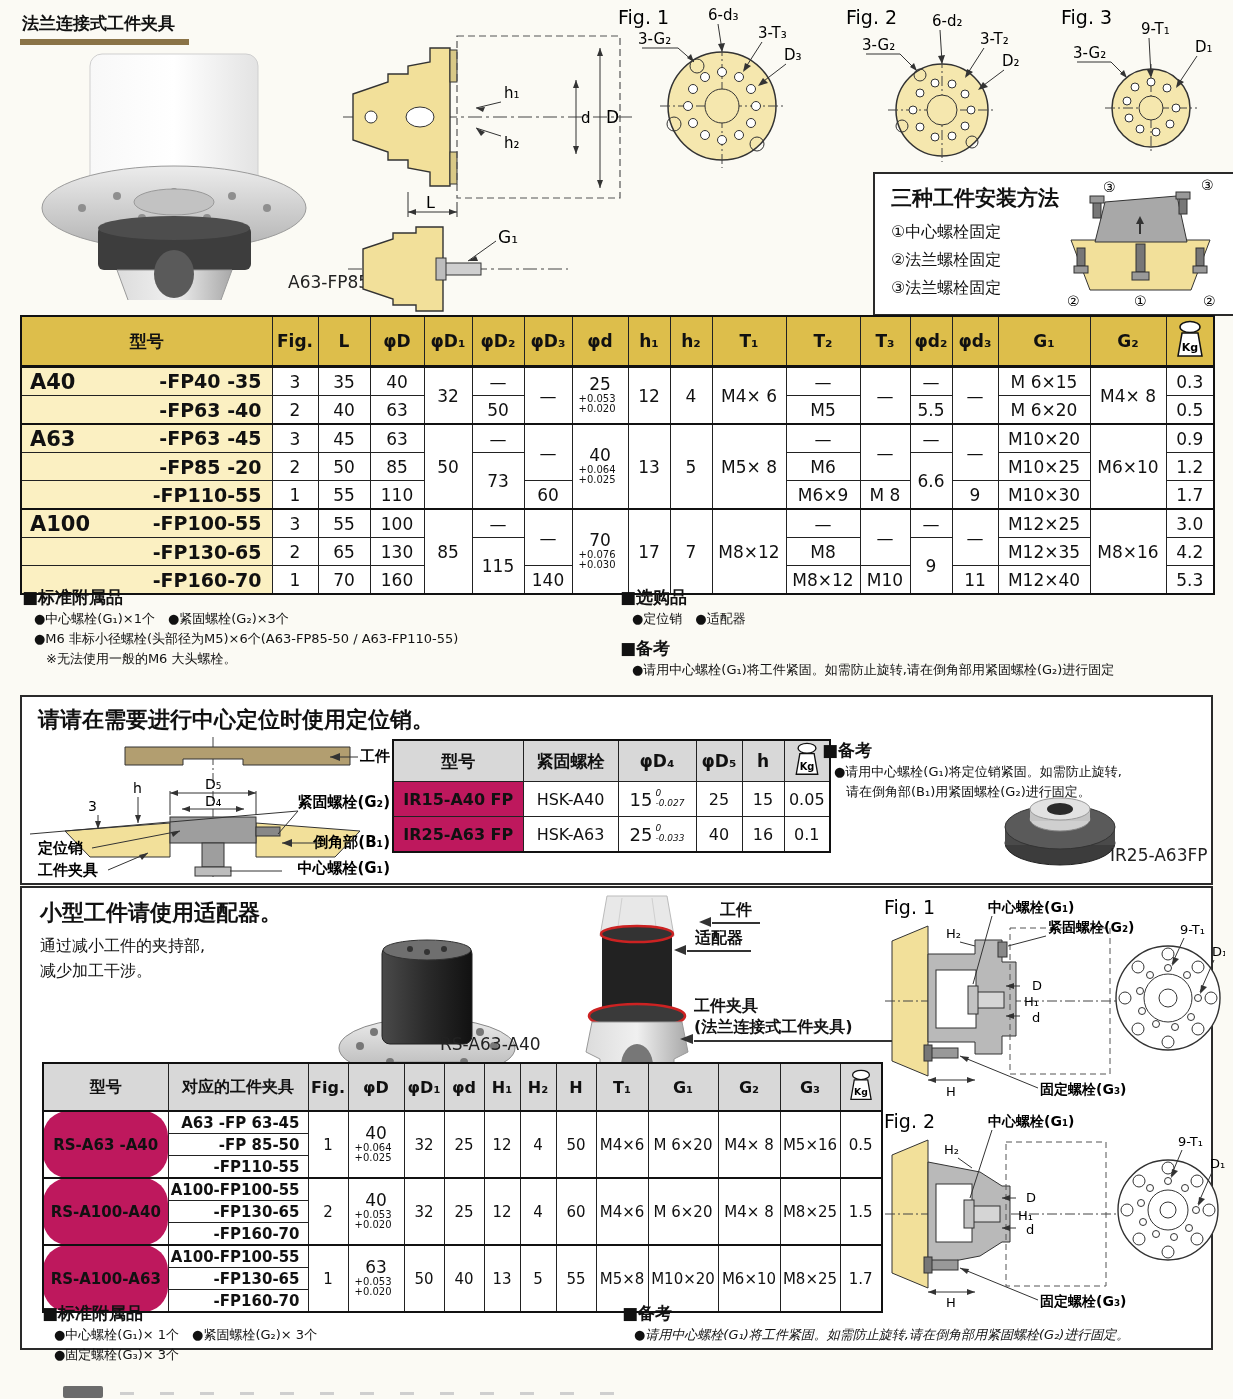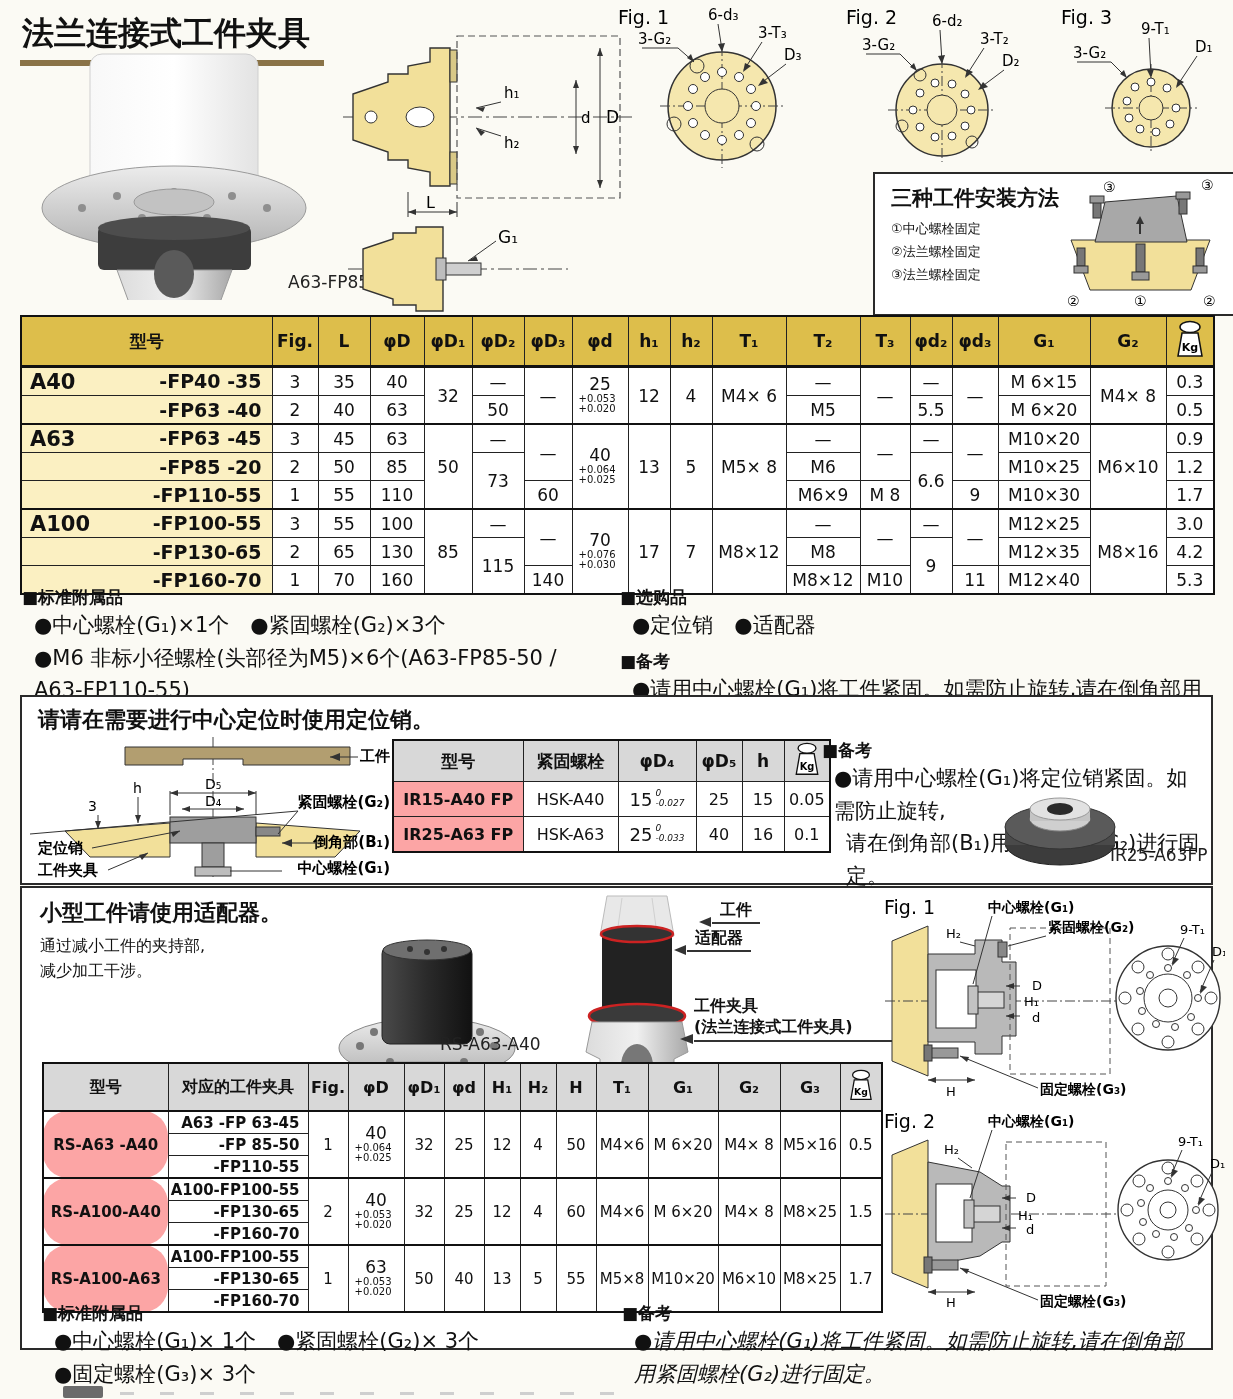--- a/index.html
+++ b/index.html
@@ -1,46 +1,46 @@
 <!DOCTYPE html>
 <html><head>
 <meta charset="utf-8">
 <style>
   html,body{margin:0;padding:0;}
   body{width:1233px;height:1399px;position:relative;background:#FBFAF4;
        font-family:"DejaVu Sans","Liberation Sans",sans-serif;color:#111;overflow:hidden;}
   .abs{position:absolute;}
-  h1.pg{font-size:32px;font-weight:bold;margin:0;padding:0 14px 4px 2px;
+  h1.pg{font-size:17px;font-weight:bold;margin:0;padding:0 14px 4px 2px;
         border-bottom:6px solid #8A7347;display:inline-block;}
   table{border-collapse:collapse;table-layout:fixed;background:#fff;}
   td,th{border:1px solid #222;padding:0;text-align:center;vertical-align:middle;overflow:hidden;}
   
   .t1{border:2px solid #111;}
   .t1 th{background:#DDBE4B;font-size:17px;font-weight:bold;height:48px;border-bottom:3px solid #111;}
   .t1 td{font-size:17px;height:27px;}
   .t1 td.model{background:#FBF0C2;text-align:right;padding-right:10px;font-weight:bold;font-size:19px;white-space:nowrap;}
   .t1 td.model .pfx{float:left;padding-left:8px;font-size:21px;}
   tr.grp td{border-top:2px solid #111;}
   .tolc .num{font-size:17px;line-height:1.05;}
   .tolc .tol{font-size:10px;line-height:1.05;text-align:left;padding-left:6px;}
   
   .tg{border:2px solid #111;}
   .tg th{background:#D8D8D8;font-weight:bold;font-size:17px;}
   .tg td{font-size:16px;background:#fff;}
-  .tg td.model{background:#fca5a5;font-weight:bold;font-size:16px;white-space:nowrap;}
+  .tg td.model{background:#be185d;font-weight:bold;font-size:16px;white-space:nowrap;}
   .t2 th{height:40px;} .t2 td{height:34px;}
   .t3 th{height:46px;font-size:16px;} .t3 td{height:21px;font-size:15px;}
   .t3 td.fx{font-weight:bold;text-align:right;padding-right:8px;white-space:nowrap;}
   .t3 td.model{font-size:15px;border-radius:25px;}
   .inlinetol{display:inline-flex;align-items:center;gap:3px;}
   .inlinetol .st{display:flex;flex-direction:column;font-size:9px;line-height:1.1;text-align:left;}
   .box{border:2px solid #2a2a2a;background:#fff;}
   .sec-title{font-size:22px;font-weight:bold;}
   .note-h{font-size:17px;font-weight:bold;}
-  .note-l{font-size:21px;line-height:1.55;}
+  .note-l{font-size:13px;line-height:1.55;}
   .cap{font-size:17px;color:#222;}
   .leader{display:inline-block;border-bottom:2px solid #333;padding:0 8px 1px 8px;position:relative;font-size:16px;font-weight:bold;}
   .leader::before{content:"";position:absolute;left:-13px;bottom:-5px;
      border-top:5px solid transparent;border-bottom:5px solid transparent;border-right:12px solid #333;}
   svg text{font-family:"DejaVu Sans","Liberation Sans",sans-serif;}
   .figtitle{font-size:19px;}
 </style>
 </head>
 <body>
 
@@ -217,21 +217,21 @@
   <text x="86" y="30" font-size="15">9-T₁</text>
   <line x1="94" y1="34" x2="96" y2="72" stroke="#333"></line>
     <path d="M96,74 l-4,-8 l7,-1 Z" fill="#333"></path>
   <text x="140" y="48" font-size="15">D₁</text>
   <line x1="142" y1="52" x2="122" y2="82" stroke="#333"></line>
     <path d="M121,84 l2,-9 l6,3 Z" fill="#333"></path>
 </svg>
 
 <div class="abs box" style="left:873px;top:172px;width:358px;height:140px;">
   <div class="abs" style="left:16px;top:10px;font-size:21px;font-weight:bold;">三种工件安装方法</div>
-  <div class="abs note-l" style="left:16px;top:44px;line-height:1.75;font-size:13px;">
+  <div class="abs note-l" style="left:16px;top:44px;line-height:1.75;font-size:16px;">
     <div>①中心螺栓固定</div>
     <div>②法兰螺栓固定</div>
     <div>③法兰螺栓固定</div>
   </div>
   <svg class="abs" style="left:178px;top:4px;" width="175" height="132" viewBox="0 0 175 132">
     <path d="M18,62 L157,62 L138,112 L37,112 Z" fill="#F2E09A" stroke="#333"></path>
     <path d="M52,24 L124,18 L134,64 L42,64 Z" fill="#A8A8A8" stroke="#333"></path>
     <rect x="40" y="24" width="8" height="16" fill="#777" stroke="#333"></rect>
       <rect x="37" y="18" width="14" height="7" fill="#999" stroke="#333"></rect>
     <rect x="126" y="20" width="8" height="16" fill="#777" stroke="#333"></rect>

